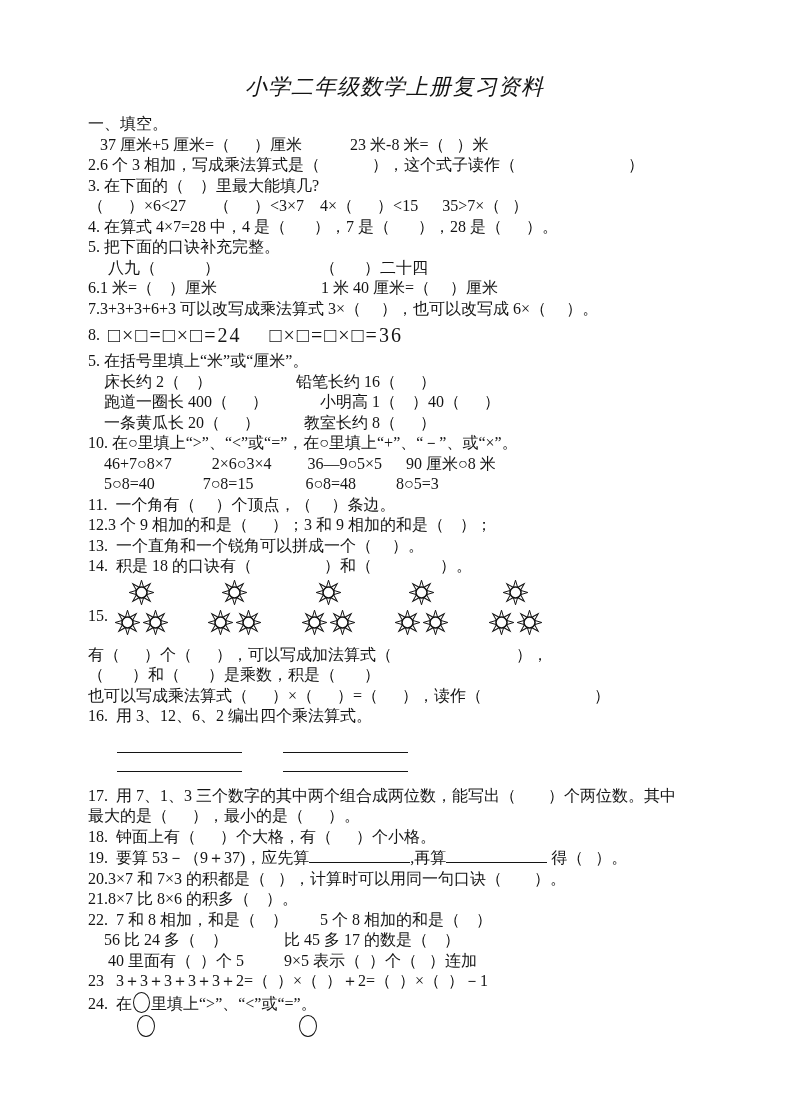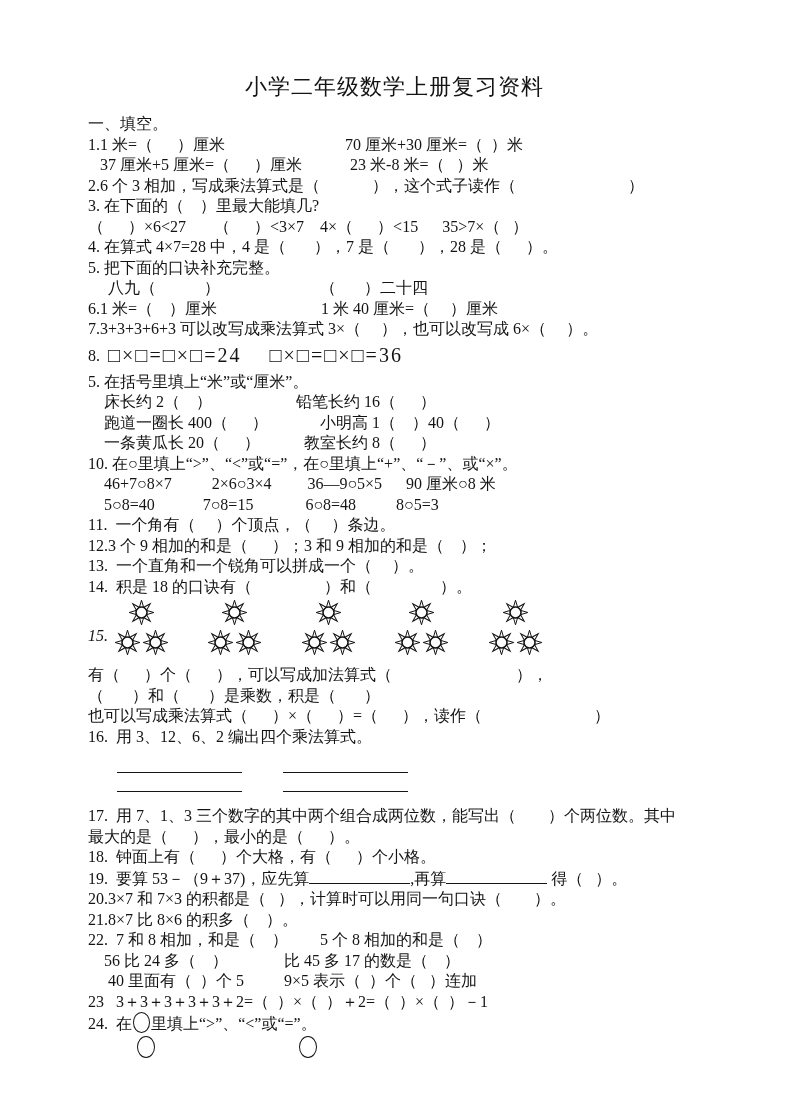--- a/index.html
+++ b/index.html
@@ -12,34 +12,35 @@
     box-sizing:border-box;
     padding:74px 42px 0 88px;
     overflow:hidden;
   }
   .title {
     font-size:22px; font-weight:400;
     line-height:26px;
     text-align:center;
     margin:0 -42px 14px -88px;
     letter-spacing:1px;
+    font-style:italic;
   }
   .line {
     margin:0;
     white-space:pre-wrap;
     font-size:16px;
     line-height:20.5px;
   }
   
   .q8row { display:flex; align-items:center; height:32px; margin:0; }
   .q8num { font-size:16px; margin-right:8px; }
   .q8eq  { font-size:20px; letter-spacing:2px; white-space:pre; }
   
   .sunblock { position:relative; height:68px; margin:0; }
-  .q15num { position:absolute; left:0; top:30px; font-size:16px;font-style:italic; }
+  .q15num { position:absolute; left:0; top:30px; font-size:16px; }
   .sungroups {
     position:absolute; left:24px; top:2px;
     width:432px;
     display:flex; justify-content:space-between;
   }
   .sun-group { display:flex; flex-direction:column; align-items:center; width:58px; }
   .sun-bottom { display:flex; gap:1px; margin-top:3px; }
   svg.sun { width:27px; height:27px; display:block; }
   
   .ublock { margin:8px 0 14px 29px; }
@@ -82,21 +83,20 @@
       <circle cx="13.5" cy="13.5" r="5.4" fill="#ffffff" stroke="#141414" stroke-width="1.3"></circle>
     </g>
   </defs>
 </svg>
 
 <div class="page">
 
   <h1 class="title">小学二年级数学上册复习资料</h1>
 
   <p class="line">一、填空。</p>
-  <p class="line">1.1 米=（      ）厘米                              70 厘米+30 厘米=（  ）米</p>
   <p class="line">   37 厘米+5 厘米=（      ）厘米            23 米-8 米=（   ）米</p>
   <p class="line">2.6 个 3 相加，写成乘法算式是（             ），这个式子读作（                            ）</p>
   <p class="line">3. 在下面的（    ）里最大能填几?</p>
   <p class="line">（      ）×6&lt;27       （      ）&lt;3×7    4×（      ）&lt;15      35&gt;7×（   ）</p>
   <p class="line">4. 在算式 4×7=28 中，4 是（       ），7 是（       ），28 是（      ）。</p>
   <p class="line">5. 把下面的口诀补充完整。</p>
   <p class="line">     八九（            ）                         （       ）二十四</p>
   <p class="line">6.1 米=（    ）厘米                          1 米 40 厘米=（     ）厘米</p>
   <p class="line">7.3+3+3+6+3 可以改写成乘法算式 3×（     ），也可以改写成 6×（     ）。</p>
 

